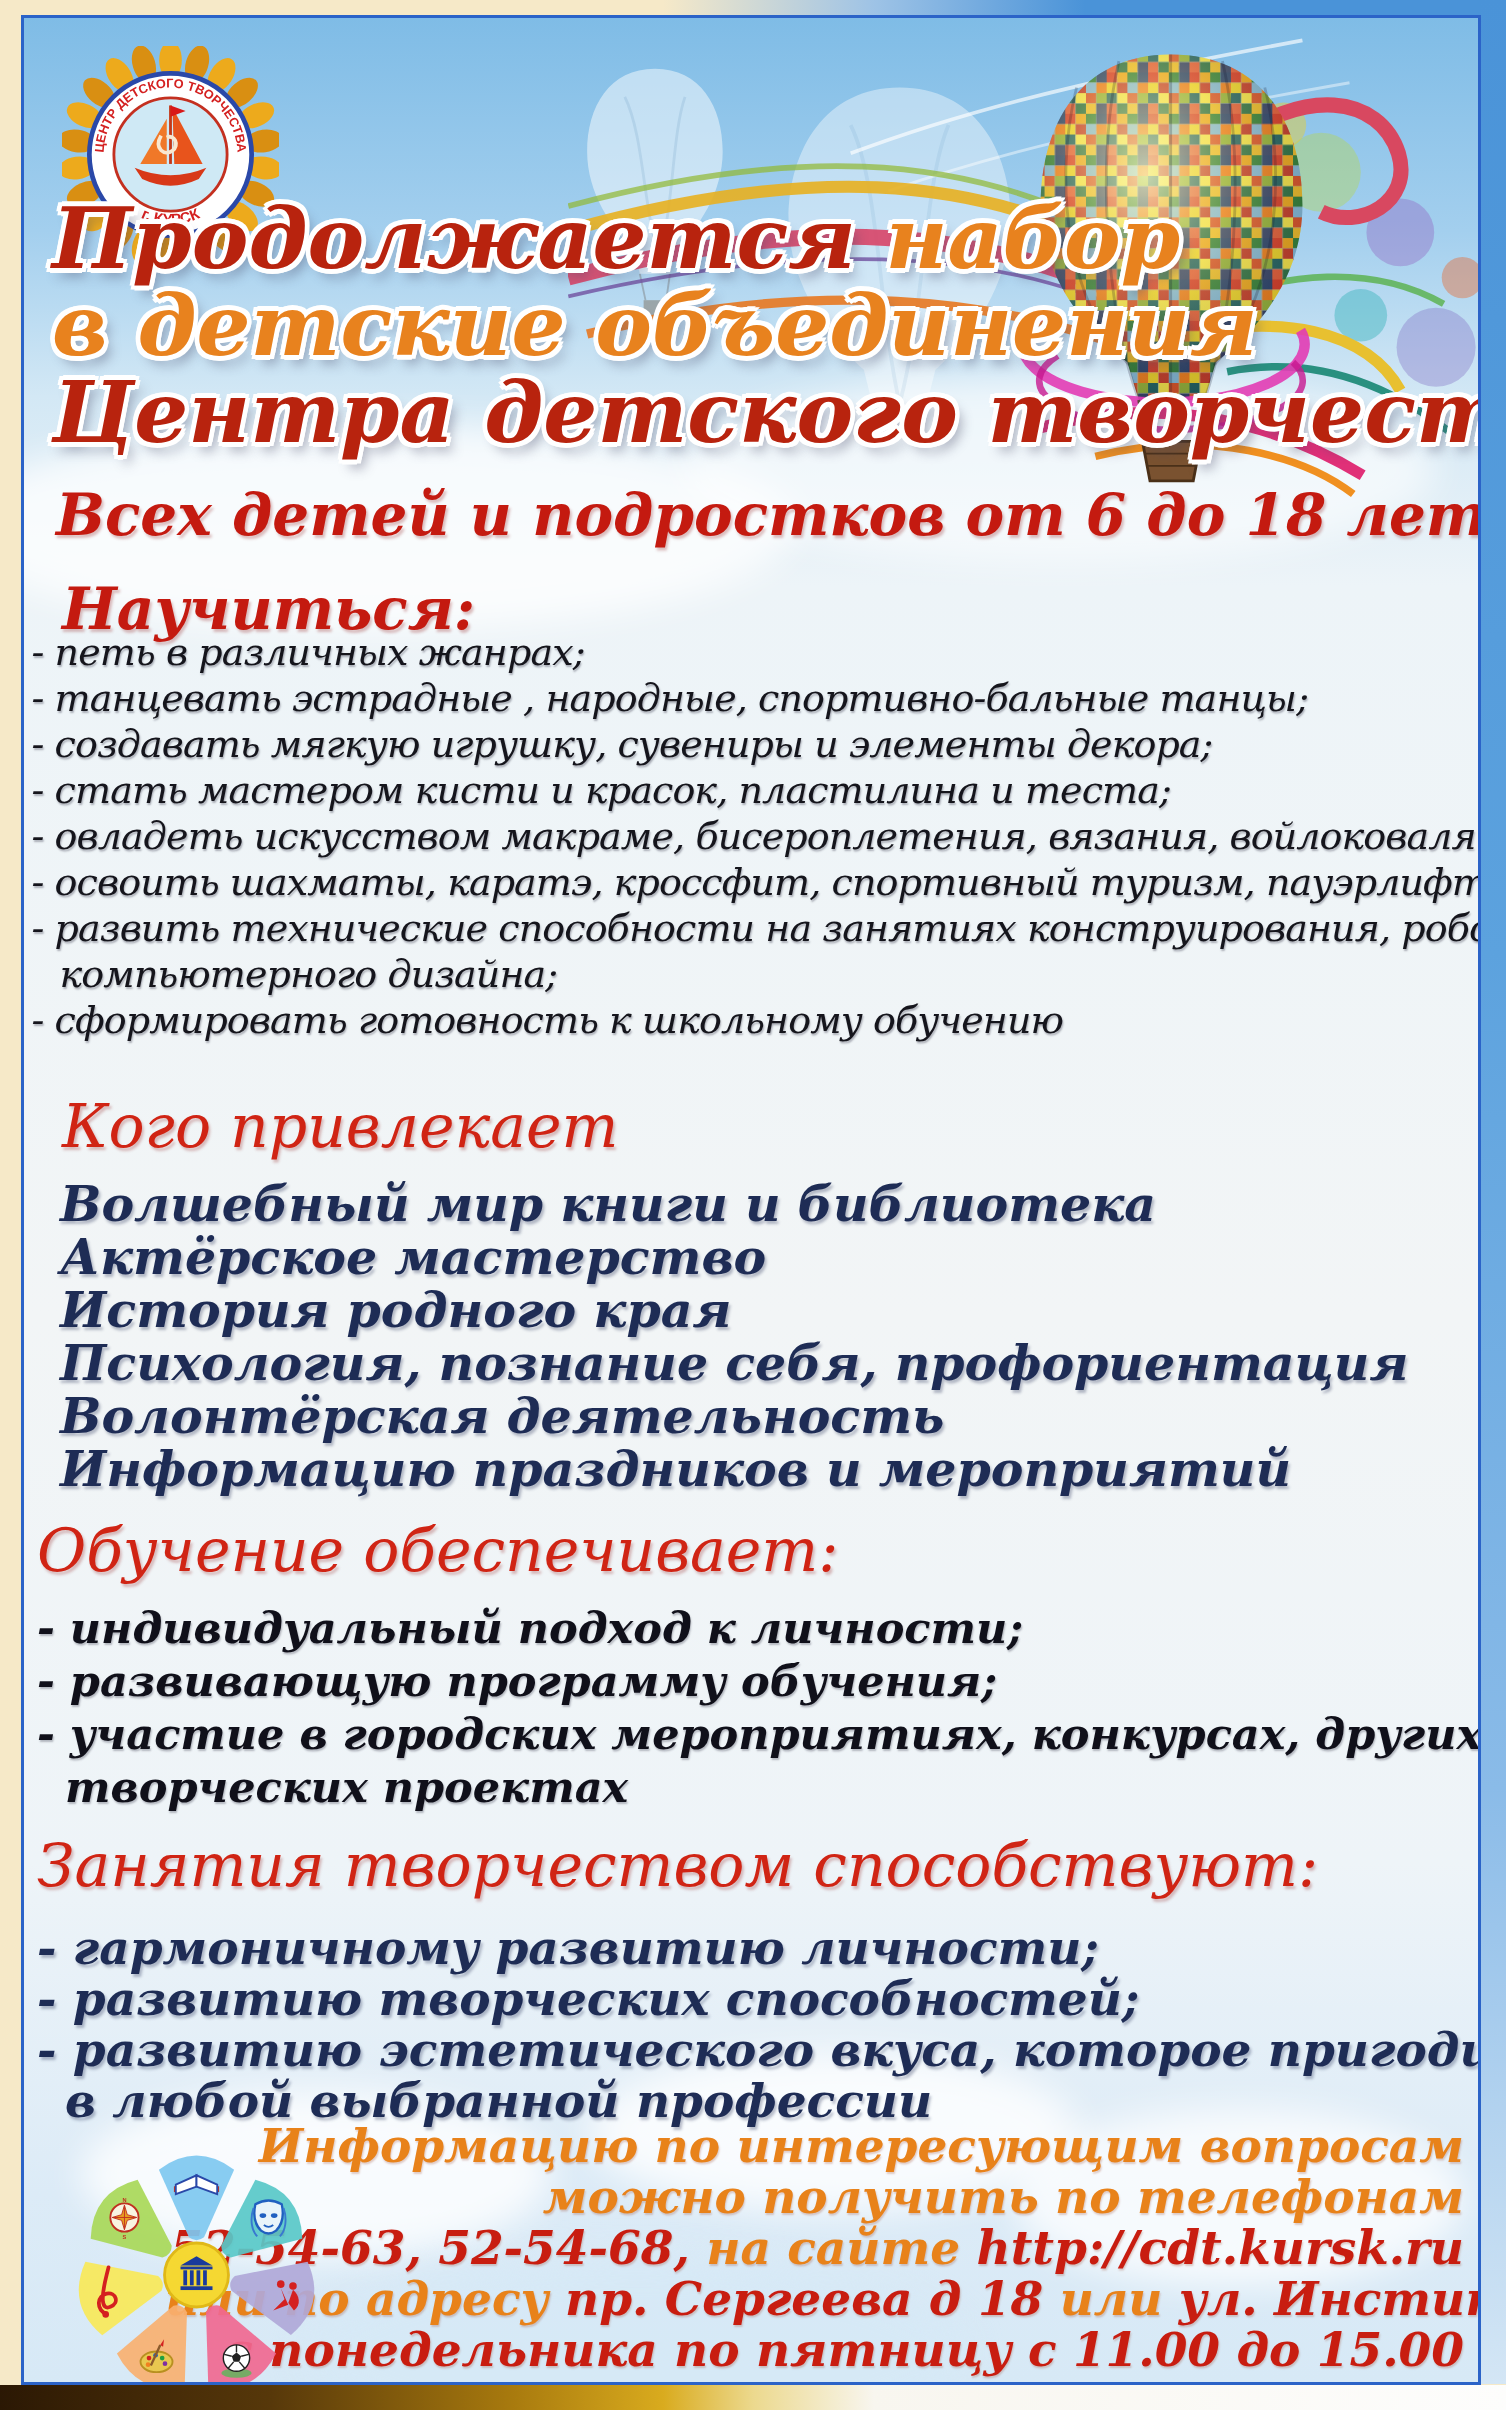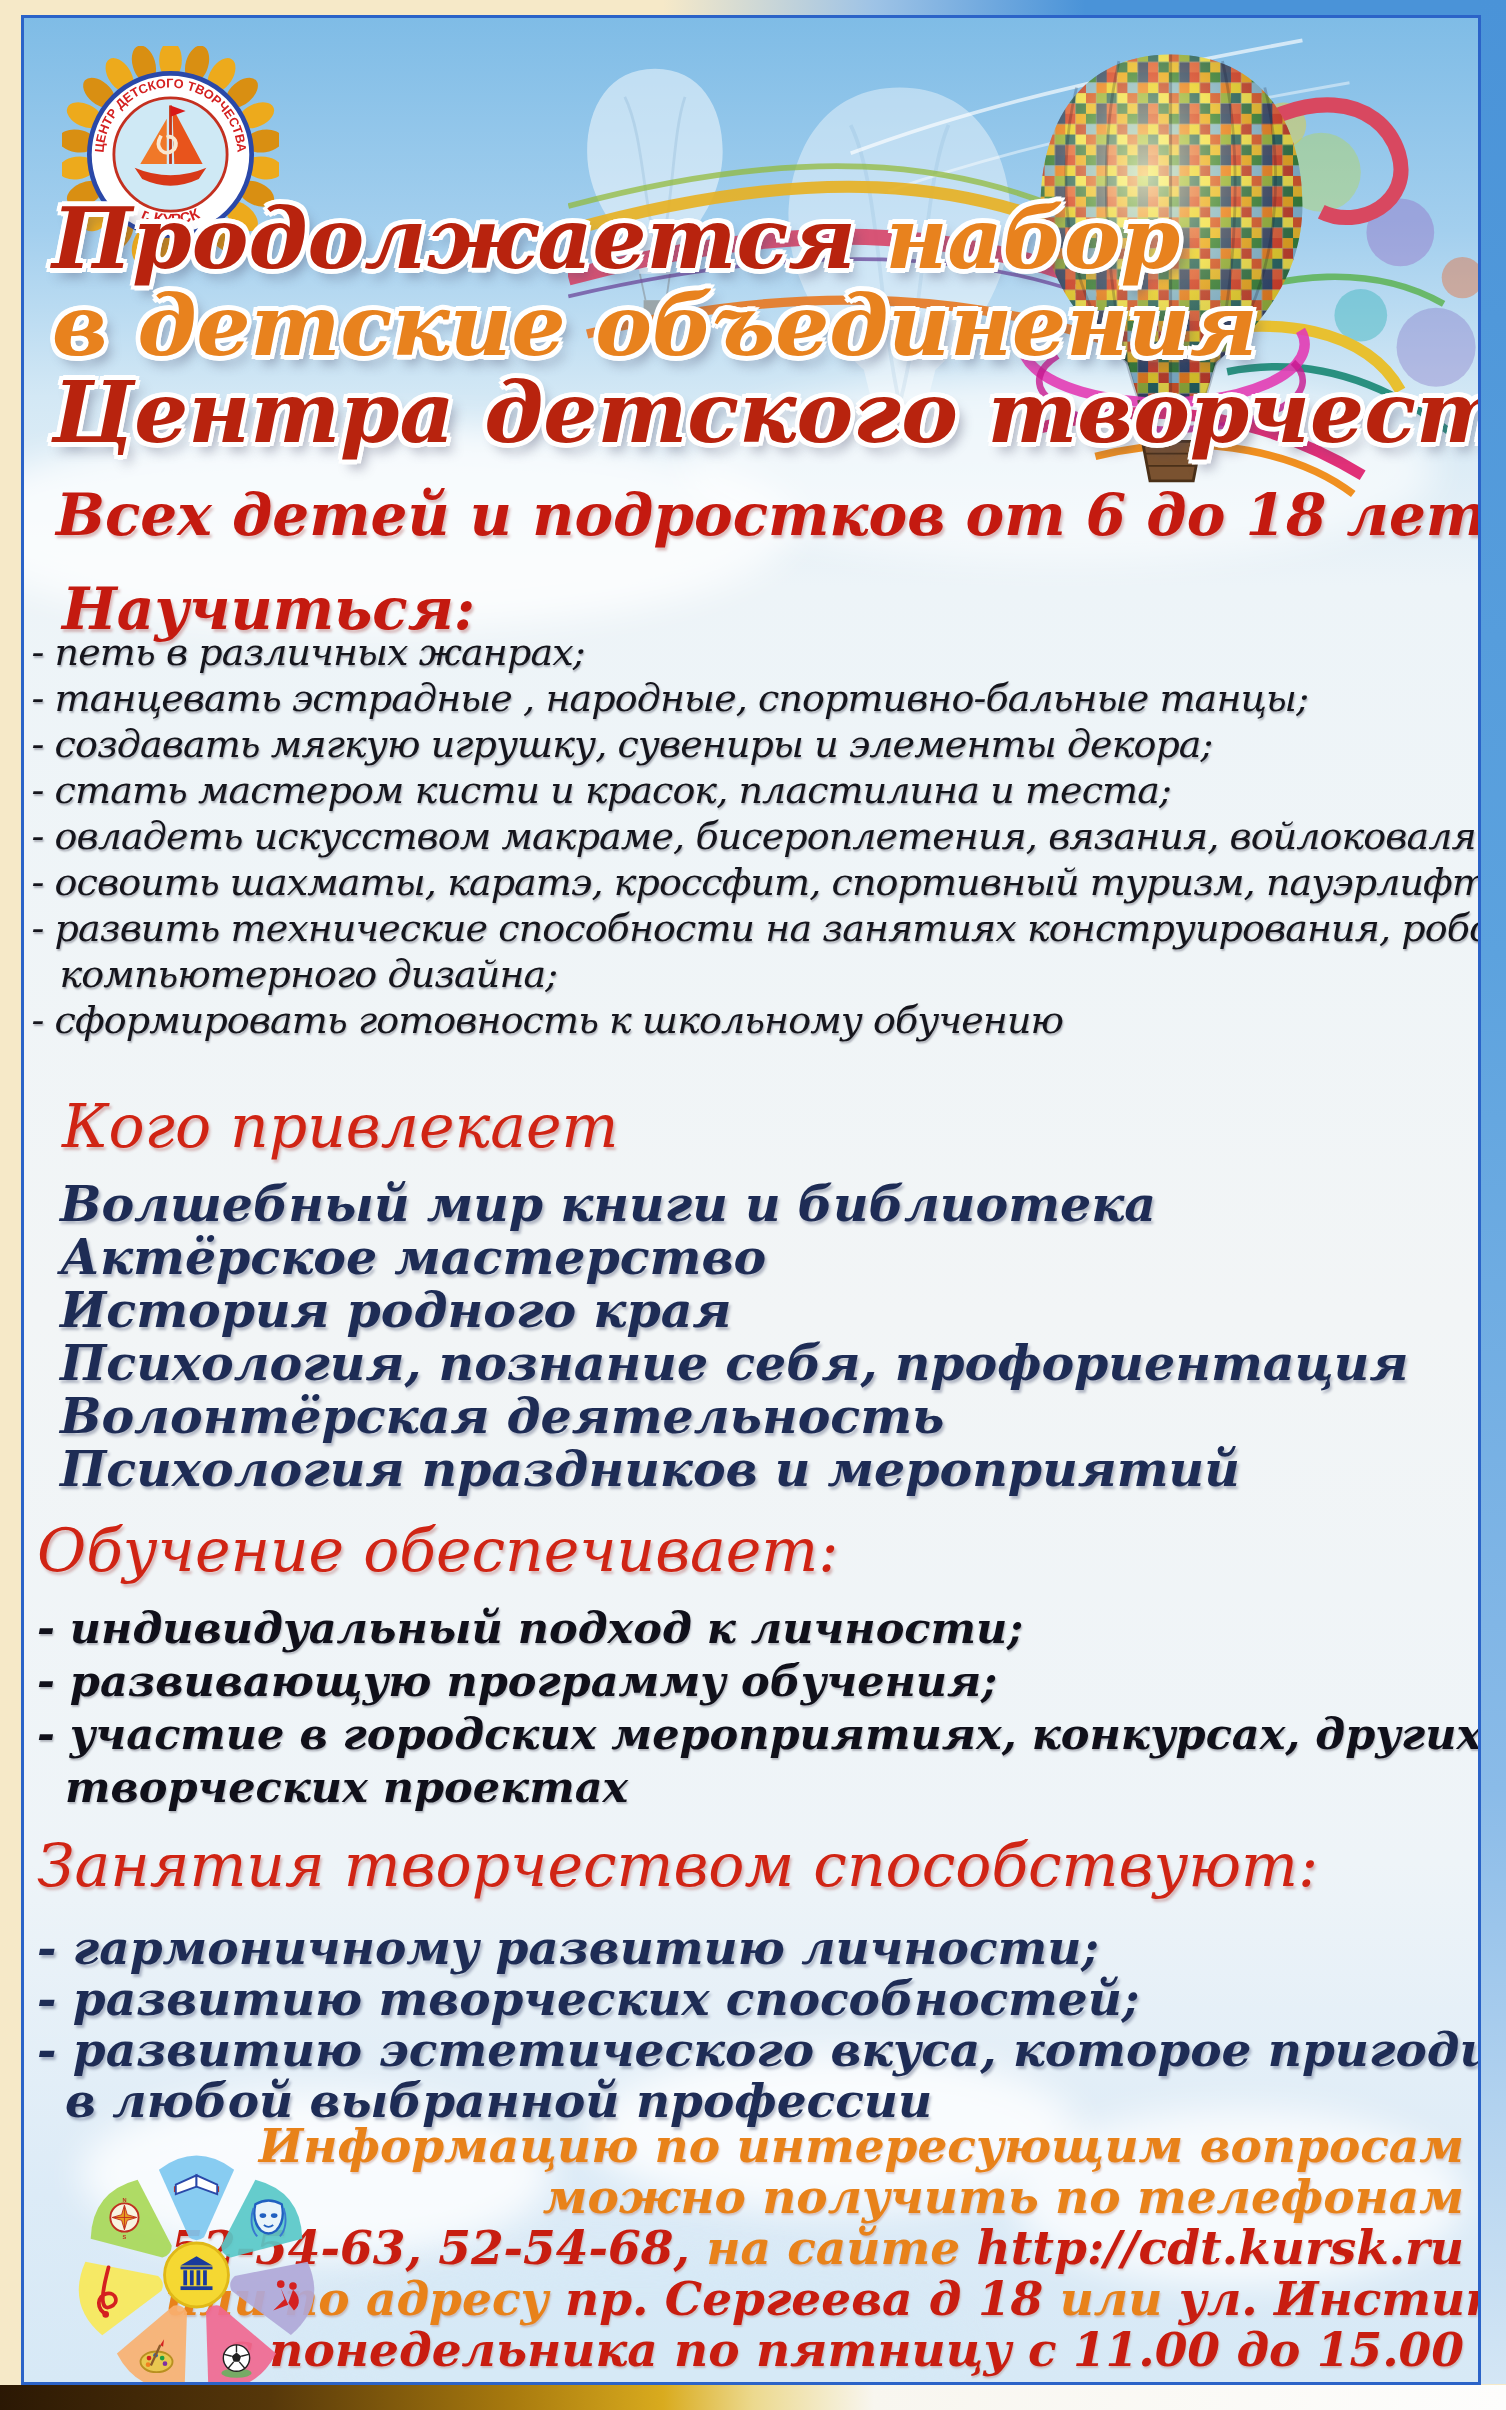--- a/index.html
+++ b/index.html
@@ -233,21 +233,21 @@
         <div class="tline">- сформировать готовность к школьному обучению</div>
       </div>
 
     <div class="abs h-red" style="left:38px;top:1073px;">Кого привлекает</div>
     <div class="abs attracts-list" style="left:36px;top:1160px;">
         <div class="tline">Волшебный мир книги и библиотека</div>
         <div class="tline">Актёрское мастерство</div>
         <div class="tline">История родного края</div>
         <div class="tline">Психология, познание себя, профориентация</div>
         <div class="tline">Волонтёрская деятельность</div>
-        <div class="tline">Психология праздников и мероприятий</div>
+        <div class="tline">Информацию праздников и мероприятий</div>
       </div>
 
     <div class="abs h-red" style="left:13px;top:1497px;">Обучение обеспечивает:</div>
     <div class="abs training-list" style="left:13px;top:1584px;">
         <div class="tline">- индивидуальный подход к личности;</div>
         <div class="tline">- развивающую программу обучения;</div>
         <div class="tline">- участие в городских мероприятиях, конкурсах, других</div>
         <div class="tline indent">творческих проектах</div>
       </div>
 

